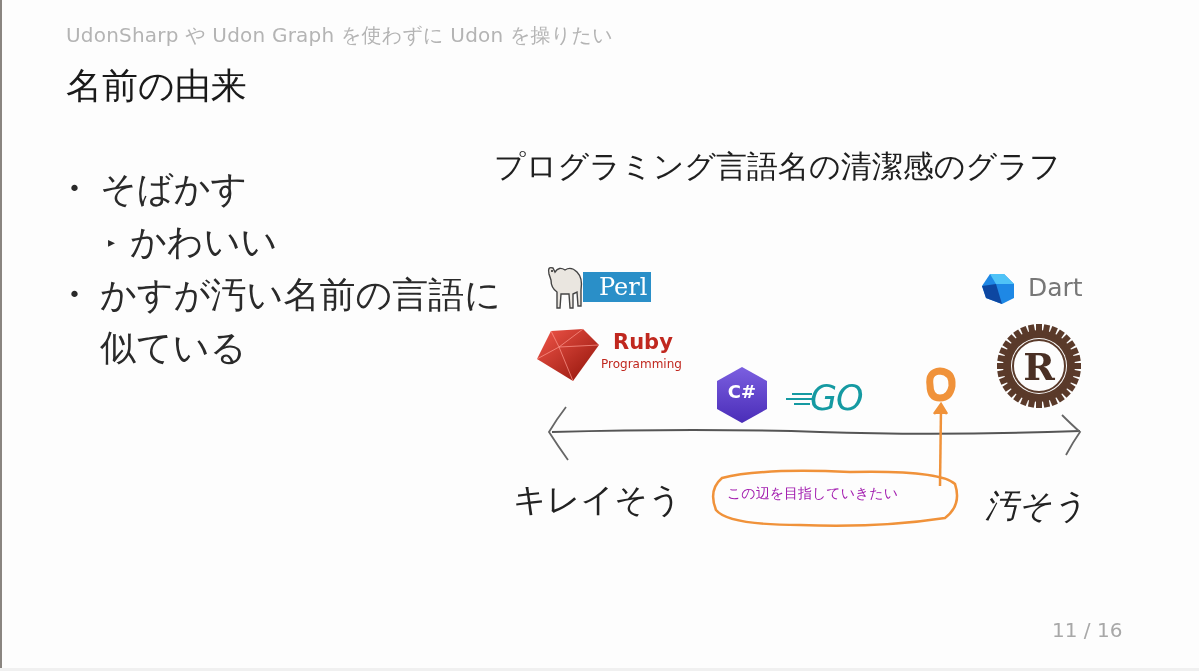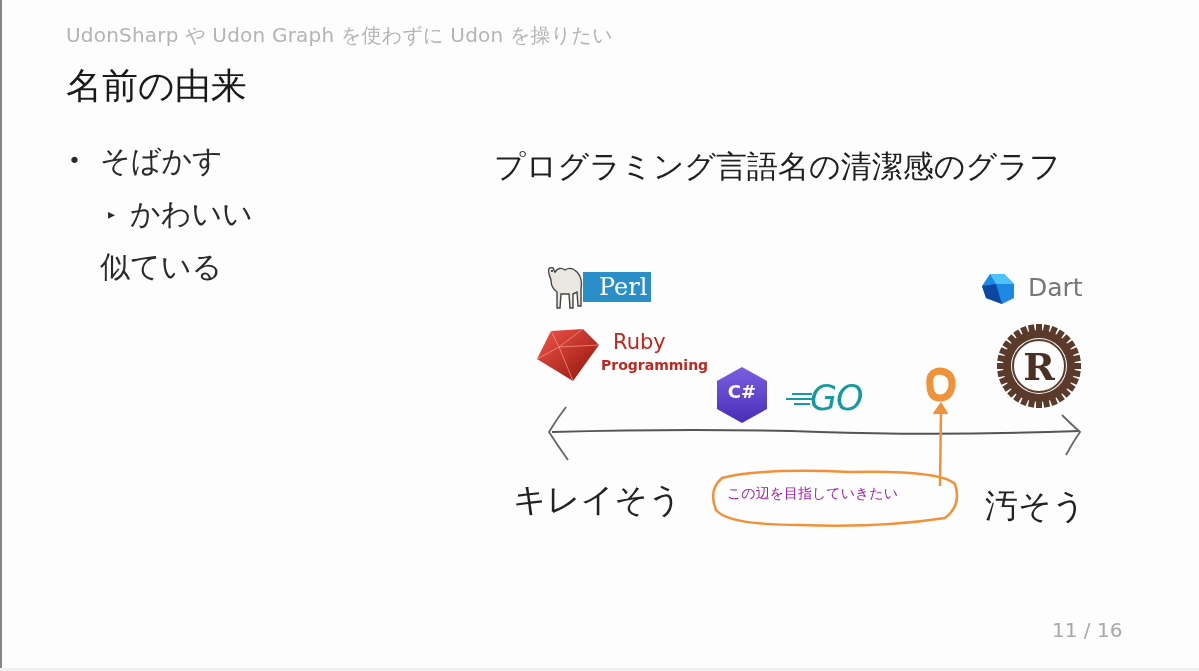--- a/index.html
+++ b/index.html
@@ -2,61 +2,62 @@
 <html><head>
 <meta charset="utf-8">
 <style>
   html, body { margin:0; padding:0; }
   body { width:1199px; height:671px; background:#fdfdfd; position:relative; overflow:hidden;
          font-family:"DejaVu Sans","Liberation Sans",sans-serif; color:#222; }
   .edge-left { position:absolute; left:0; top:0; width:2px; height:671px; background:#8a8580; }
   .edge-bottom { position:absolute; left:0; bottom:0; width:1199px; height:3px; background:#f0f0f0; }
   .subtitle { position:absolute; left:66px; top:22px; font-size:20px; color:#b4b4b4; letter-spacing:0.2px; }
   .title { position:absolute; left:66px; top:62px; font-size:36px; color:#1a1a1a; font-weight:500; }
-  .bullets { position:absolute; left:66px; top:134px; font-size:30px; line-height:53px; color:#2a2a2a; }
+  .bullets { position:absolute; left:66px; top:162px; font-size:36px; line-height:53px; color:#2a2a2a; }
   .bullet { position:relative; padding-left:34px; white-space:nowrap; }
   .bullet::before { content:"•"; position:absolute; left:2px; top:0; font-size:22px; }
   .bullet.sub { padding-left:64px; }
   .bullet.sub::before { content:"▸"; left:42px; font-size:14px; top:1px; }
   .bullet.cont { padding-left:34px; }
   .bullet.cont::before { content:""; }
   .graph-title { position:absolute; left:494px; top:146px; font-size:31px; color:#1f1f1f; white-space:nowrap; }
   .logo { position:absolute; }
   .perl { left:543px; top:262px; width:110px; height:50px; }
   .perl .box { position:absolute; left:40px; top:10px; width:68px; height:30px; background:#2a8fc8; color:#fff;
                font-family:"DejaVu Serif","Liberation Serif",serif; font-size:24px; line-height:30px; padding-left:16px; box-sizing:border-box; }
   .ruby { left:533px; top:325px; width:160px; height:60px; }
-  .ruby .name { position:absolute; left:80px; top:5px; font-size:21px; font-weight:normal; color:#c0281f; }
-  .ruby .sub { position:absolute; left:68px; top:32px; font-size:14px; font-weight:bold; color:#c0281f; }
+  .ruby .name { position:absolute; left:80px; top:5px; font-size:21px; font-weight:bold; color:#c0281f; }
+  .ruby .sub { position:absolute; left:68px; top:32px; font-size:12px; font-weight:normal; color:#c0281f; }
   .csharp { left:712px; top:365px; width:60px; height:60px; }
   .csharp .lbl { position:absolute; left:0; top:16px; width:60px; text-align:center; color:#fff; font-weight:bold; font-size:18px; }
   .go { left:784px; top:378px; width:100px; height:40px; }
   .go .lbl { position:absolute; left:26px; top:0; font-size:35px; font-weight:normal; color:#159aa2; font-style:italic; letter-spacing:-1px; }
   .dart { left:978px; top:271px; width:120px; height:36px; }
   .dart .lbl { position:absolute; left:50px; top:2px; font-size:25px; color:#777; }
   .rust { left:995px; top:322px; width:88px; height:88px; }
   .axis-svg { position:absolute; left:0; top:0; }
   .axis-label { position:absolute; font-size:33px; color:#222; white-space:nowrap; }
   .lbl-clean { left:513px; top:478px; }
-  .lbl-dirty { left:985px; top:484px; }
+  .lbl-dirty { left:985px; top:484px;font-style:italic; }
   .callout { position:absolute; left:727px; top:485px; font-size:14px; color:#a21caf; white-space:nowrap; }
   .page-num { position:absolute; left:1052px; top:618px; font-size:20px; color:#a8a8a8; }
 </style>
 </head>
 <body>
 
 <div class="edge-left"></div>
 <div class="edge-bottom"></div>
 
 <div class="subtitle">UdonSharp や Udon Graph を使わずに Udon を操りたい</div>
 <div class="title">名前の由来</div>
 
 <div class="bullets">
   <div class="bullet">そばかす</div>
   <div class="bullet sub">かわいい</div>
+  <div class="bullet">かすが汚い名前の言語に</div>
   <div class="bullet cont">似ている</div>
 </div>
 
 <div class="graph-title">プログラミング言語名の清潔感のグラフ</div>
 
 <div class="logo perl">
   <svg width="44" height="48" viewBox="0 0 44 48" style="position:absolute;left:0;top:0">
     <path d="M6 12 Q4 4 10 6 L12 10 Q16 4 22 8 Q28 4 34 10 Q40 16 38 28 L38 44 L35 44 L34 30 L30 32 L30 46 L27 46 L26 32 L18 32 L17 46 L14 46 L14 30 Q8 26 8 18 Z" fill="#eae6e0" stroke="#444" stroke-width="1.4"></path>
     <circle cx="9" cy="9" r="1" fill="#222"></circle>
   </svg>

